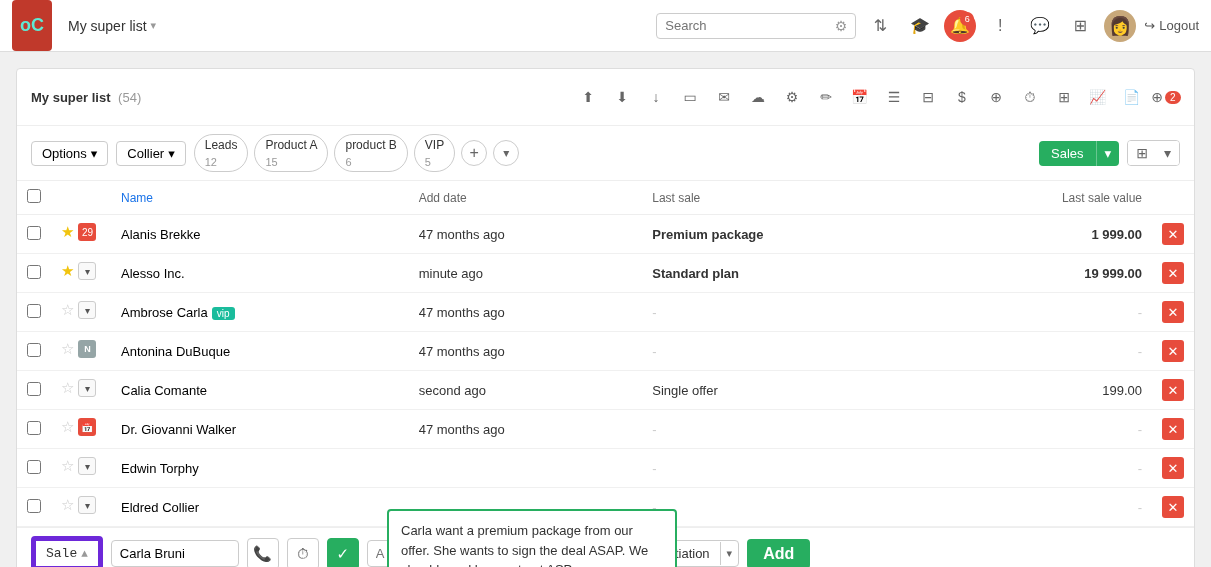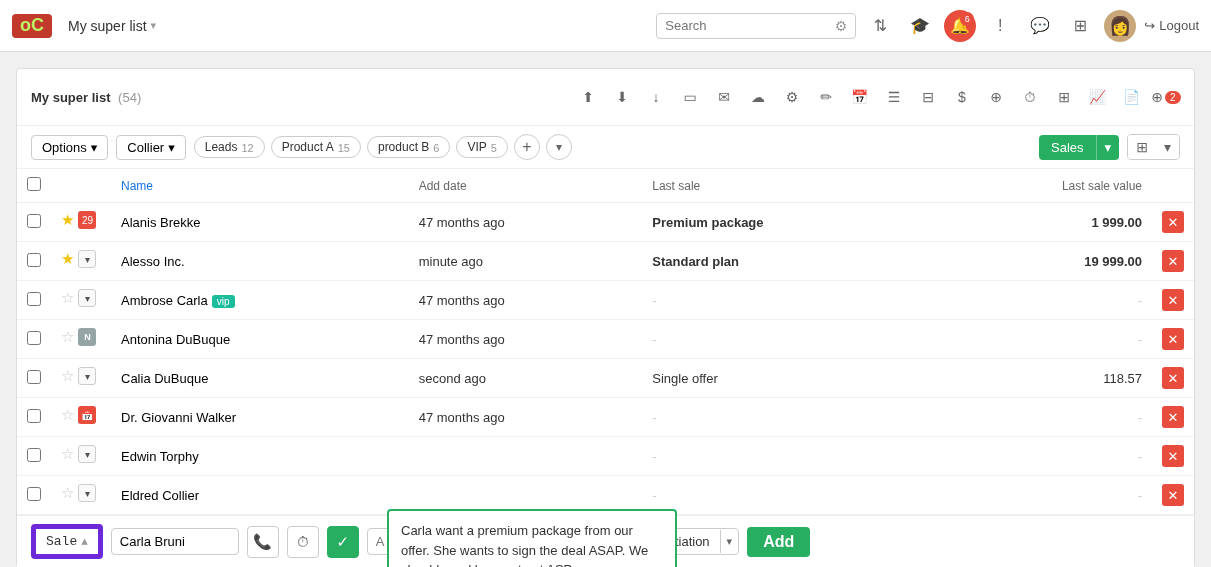--- a/index.html
+++ b/index.html
@@ -5,22 +5,22 @@
     * { box-sizing: border-box; margin: 0; padding: 0; }
     body { font-family: Arial, sans-serif; font-size: 13px; background: #f0f0f0; color: #333; }
 
     
     .topnav {
       display: flex; align-items: center;
       background: #fff; border-bottom: 1px solid #ddd;
       height: 52px; padding: 0 12px; gap: 8px;
     }
     .logo-box {
-      background: #c0392b; color: #bef264; font-weight: bold;
-      font-size: 18px; width: 40px; height: 24px;
+      background: #c0392b; color: #5eead4; font-weight: bold;
+      font-size: 18px; width: 40px; height: 51px;
       display: flex; align-items: center; justify-content: center;
       border-radius: 4px; flex-shrink: 0;
     }
     .list-title {
       font-size: 14px; color: #333; margin-left: 8px;
       display: flex; align-items: center; gap: 4px; white-space: nowrap;
     }
     .list-title .chevron { color: #999; font-size: 11px; }
     .spacer { flex: 1; }
     .search-box {
@@ -81,24 +81,25 @@
       display: flex; align-items: center; padding: 8px 14px;
       border-bottom: 1px solid #eee; gap: 8px; flex-wrap: wrap;
     }
     .btn-options {
       border: 1px solid #ccc; background: #fff; border-radius: 4px;
       padding: 4px 10px; font-size: 13px; cursor: pointer;
       display: flex; align-items: center; gap: 4px;
     }
     .filter-tags { display: flex; align-items: center; gap: 6px; flex: 1; flex-wrap: wrap; }
     .tag {
-      display: flex; align-items: flex-end; gap: 4px;
+      display: flex; align-items: flex-start; gap: 4px;
       border: 1px solid #ccc; border-radius: 20px;
       padding: 3px 10px; font-size: 12px; cursor: pointer;
       background: #fff;
+      flex-direction: column;
     }
     .tag .count { color: #999; font-size: 11px; }
     .add-tag-btn {
       width: 26px; height: 26px; border: 1px solid #ccc; border-radius: 50%;
       display: flex; align-items: center; justify-content: center;
       font-size: 16px; cursor: pointer; color: #666; background: #fff;
     }
     .more-tag {
       width: 26px; height: 26px; border: 1px solid #ccc; border-radius: 50%;
       display: flex; align-items: center; justify-content: center;
@@ -372,24 +373,24 @@
               <td>
                 <button class="delete-btn">✕</button>
               </td>
             </tr>
             <tr>
               <td><input type="checkbox" class="cb" style=""></td>
               <td style="display: flex; align-items: center; gap: 4px;">
                 <span style="color: rgb(204, 204, 204); font-size: 15px;">☆</span>
                 <span style="width: 18px; height: 18px; border: 1px solid rgb(204, 204, 204); border-radius: 3px; display: inline-flex; align-items: center; justify-content: center; font-size: 10px; color: rgb(85, 85, 85); background: rgb(249, 249, 249);">▾</span>
               </td>
-              <td><span class="contact-name">Calia DuBuque</span></td>
+              <td><span class="contact-name">Calia Comante</span></td>
               <td>second ago</td>
               <td style="font-weight: normal;">Single offer</td>
-              <td style="text-align: right; font-weight: normal;">118.57</td>
+              <td style="text-align: right; font-weight: normal;">199.00</td>
               <td>
                 <button class="delete-btn">✕</button>
               </td>
             </tr>
             <tr>
               <td><input type="checkbox" class="cb" style=""></td>
               <td style="display: flex; align-items: center; gap: 4px;">
                 <span style="color: rgb(204, 204, 204); font-size: 15px;">☆</span>
                 <span style="width: 18px; height: 18px; background: rgb(231, 76, 60); border-radius: 3px; display: inline-flex; align-items: center; justify-content: center; font-size: 10px; color: rgb(255, 255, 255);">📅</span>
               </td>

